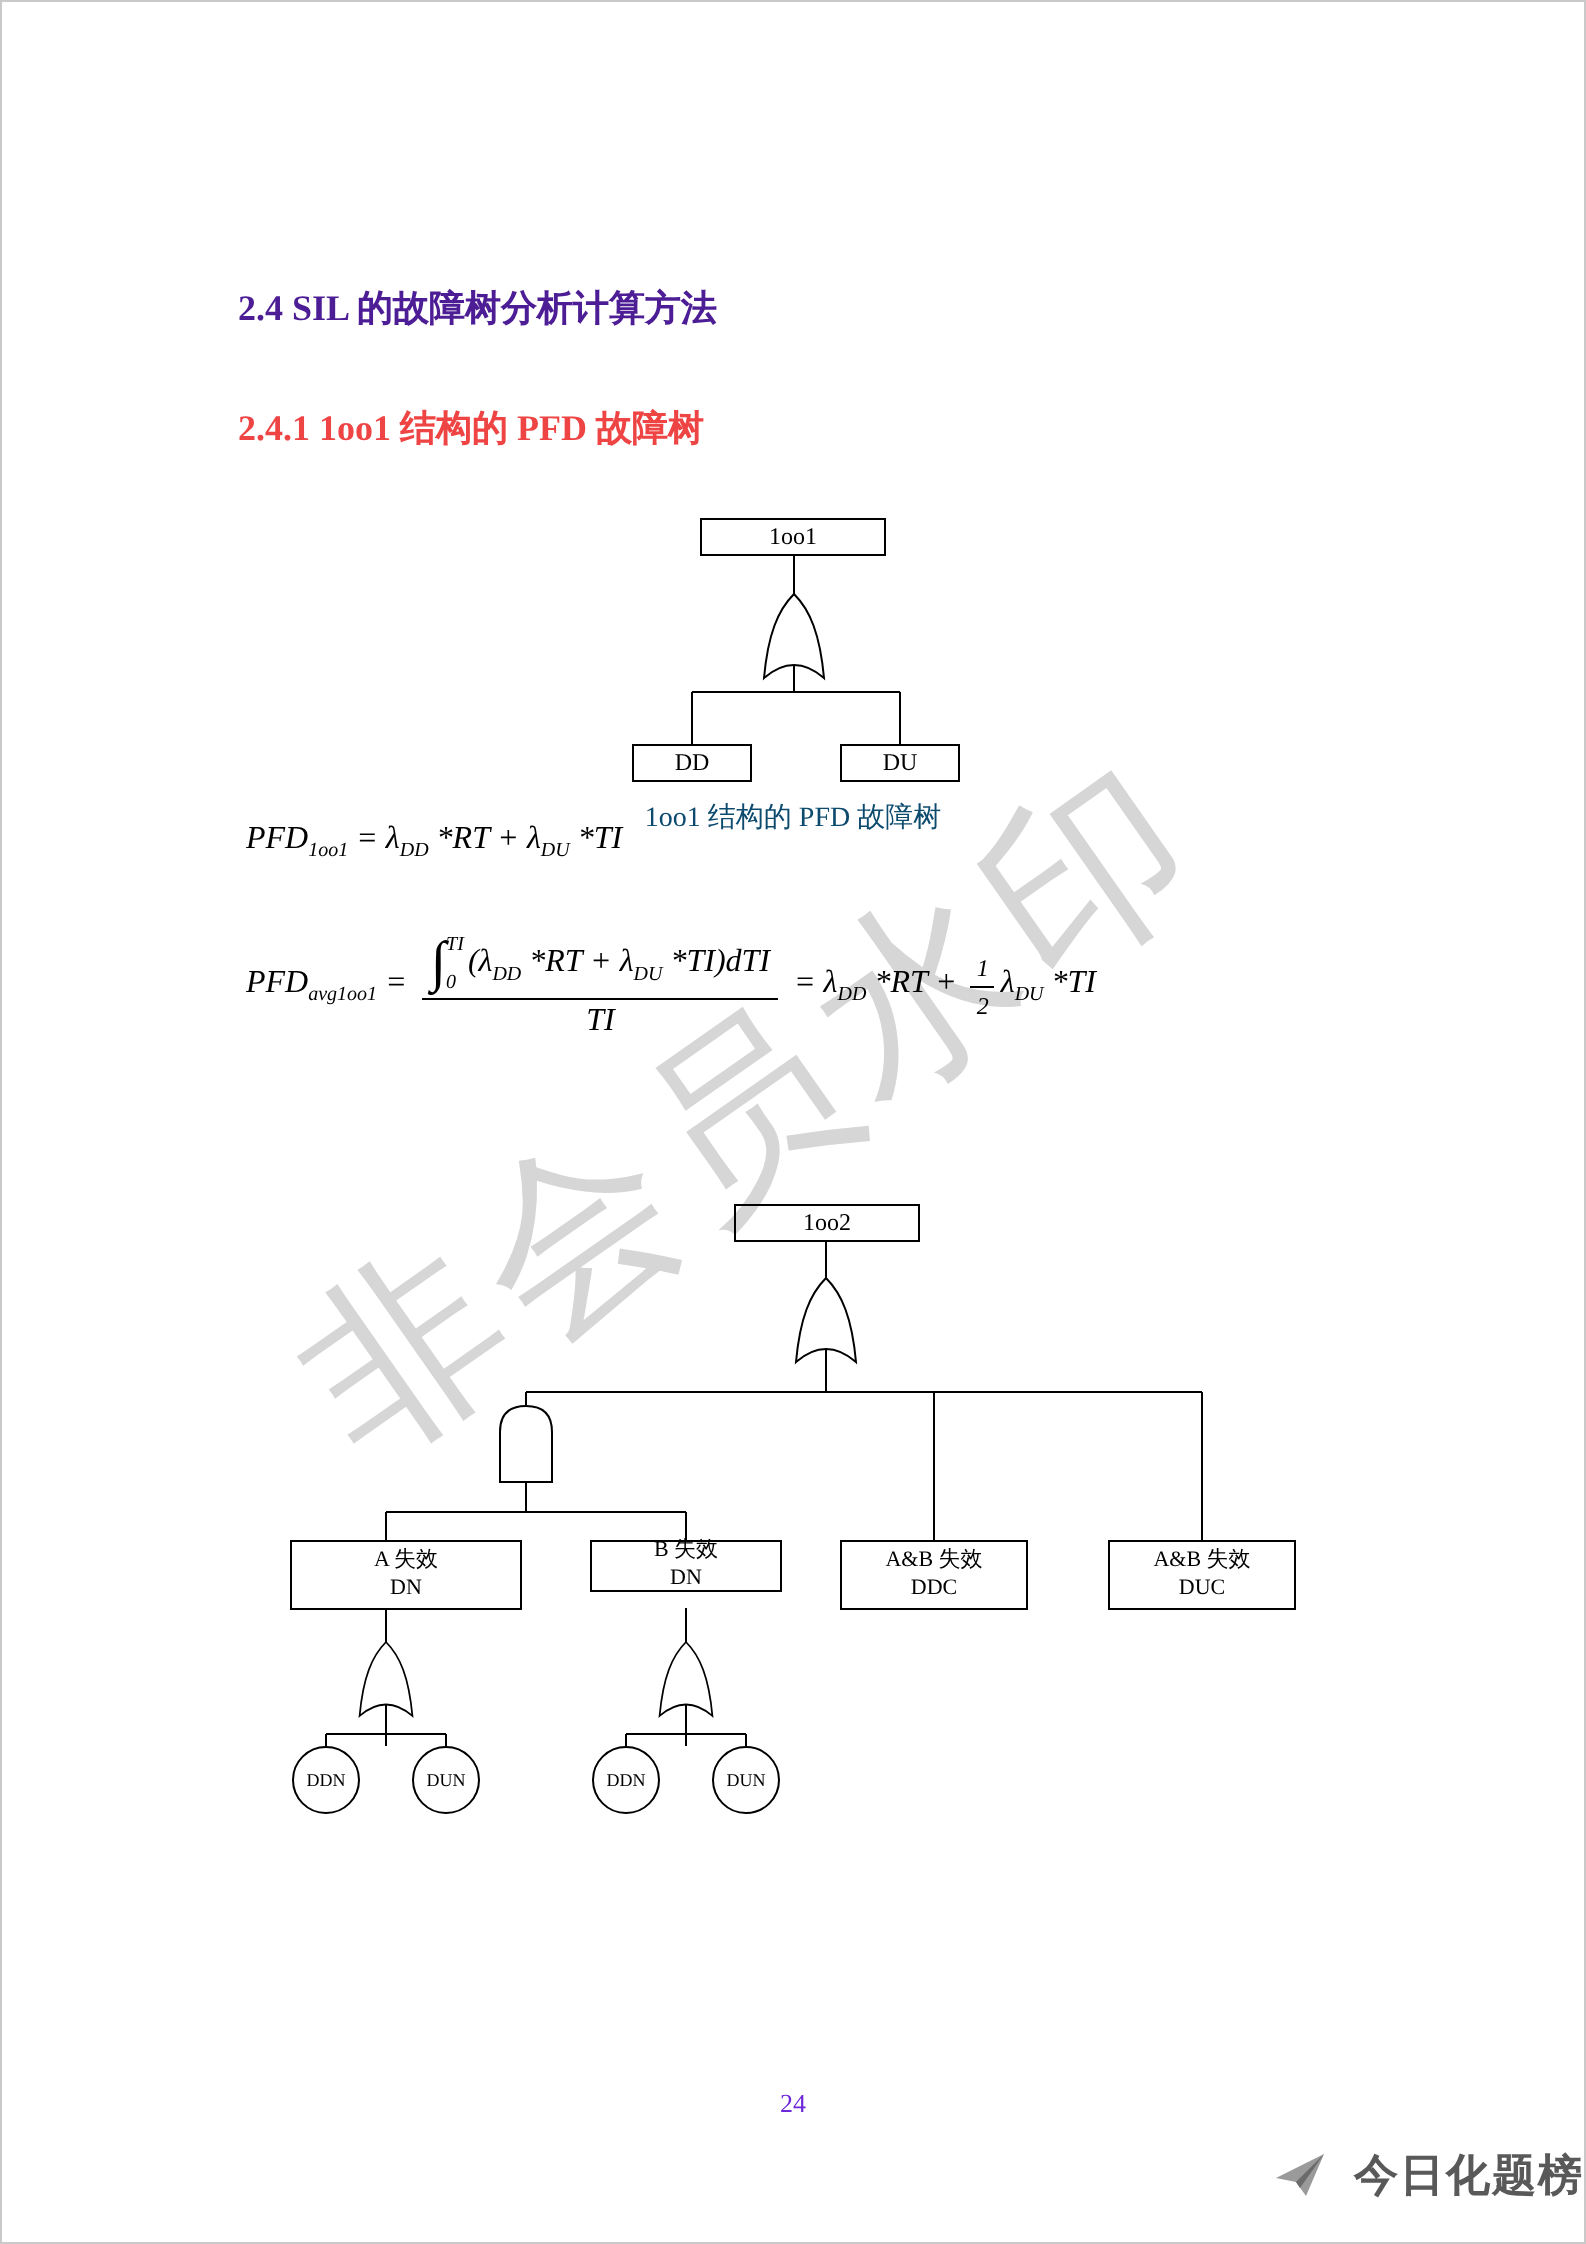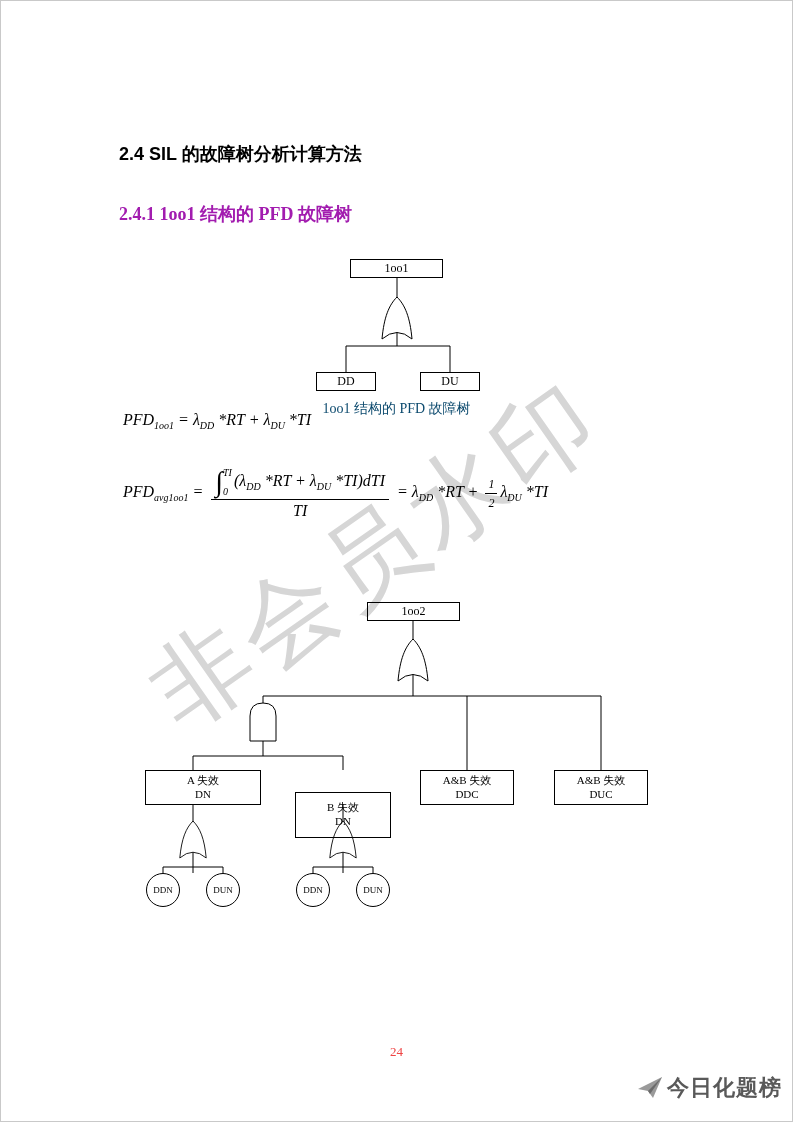--- a/index.html
+++ b/index.html
@@ -3,45 +3,45 @@
 <meta charset="utf-8">
 <style>
   *{margin:0;padding:0;box-sizing:border-box}
   html,body{background:#ffffff}
   body{font-family:"Liberation Serif",serif}
   .page{position:relative;width:793px;height:1122px;background:#fff;border:1px solid #c9c9c9;overflow:hidden;margin:0 auto}
   .watermark{position:absolute;left:375px;top:555px;transform:translate(-50%,-50%) rotate(-35deg);
     font-size:98px;color:#d6d6d6;font-family:"Liberation Serif",serif;white-space:nowrap;z-index:0;letter-spacing:6px}
   .overlay{position:absolute;left:0;top:0;z-index:1}
   .h1{position:absolute;left:118px;top:141px;font-size:18px;font-weight:bold;
-    font-family:Liberation Sans, sans-serif;z-index:2;color:#000000}
+    font-family:Liberation Serif, serif;z-index:2;color:#4c1d95}
   .h2{position:absolute;left:118px;font-size:18px;font-weight:bold;
-    font-family:"Liberation Serif",serif;z-index:2;color:#a21caf}
+    font-family:"Liberation Serif",serif;z-index:2;color:#ef4444}
   .ebox{position:absolute;border:1px solid #000;display:flex;flex-direction:column;align-items:center;justify-content:center;
     font-size:12px;line-height:1.25;z-index:2;font-family:"Liberation Serif",serif;color:#000;text-align:center}
   .ebox.two{font-size:11px}
   .circle{position:absolute;border:1px solid #000;border-radius:50%;width:34px;height:34px;
     display:flex;align-items:center;justify-content:center;font-size:9px;z-index:2;color:#000;background:#fff}
   .caption{position:absolute;left:0;width:100%;text-align:center;font-size:14px;z-index:2;color:#0c4a6e}
   .formula{position:absolute;font-size:16px;font-style:italic;z-index:2;color:#000;font-family:"Liberation Serif",serif}
   .formula span{white-space:pre}
   .formula sub{font-size:10px;font-style:italic}
   .formula sup{font-size:10px;font-style:italic}
   .frow{display:flex;align-items:center}
   .grp{display:inline-block;white-space:pre}
   .frac{display:inline-flex;flex-direction:column;align-items:center;margin:0 4px}
   .frac .num{border-bottom:1px solid #000;padding:0 4px 2px;white-space:pre}
   .frac .den{padding-top:2px;white-space:pre}
   .frac.small{font-size:12px;margin:0 3px}
   .frac.small .num{padding:0 3px 1px}
   .int{font-size:28px;font-style:normal;line-height:1;vertical-align:middle}
   .intlim{display:inline-flex;flex-direction:column;justify-content:space-between;height:30px;
     font-size:10px;vertical-align:middle;margin-right:2px}
-  .pagenum{position:absolute;left:0;width:100%;text-align:center;top:1043px;font-size:13px;z-index:2;color:#ef4444}
-  .brand{position:absolute;left:636px;top:1072px;display:flex;align-items:center;gap:4px;z-index:2}
+  .pagenum{position:absolute;left:0;width:100%;text-align:center;top:1043px;font-size:13px;z-index:2;color:#6d28d9}
+  .brand{position:absolute;left:636px;top:1072px;display:flex;align-items:center;gap:14px;z-index:2}
   .brand-text{font-size:22px;font-weight:bold;font-family:"Liberation Sans",sans-serif;color:#595959;letter-spacing:1px}
 </style>
 </head>
 <body>
 
 <div class="page">
 
   <div class="watermark">非会员水印</div>
 
   <svg class="overlay" width="793" height="1122" viewBox="0 0 793 1122">
@@ -88,21 +88,21 @@
     <span class="grp"><span>λ</span><sub>DU</sub><span> *TI</span></span>
   </div>
 
 
   <div class="ebox" style="left:366px;top:601px;width:93px;height:19px">1oo2</div>
 
   <div class="ebox two" style="left:144px;top:769px;width:116px;height:35px">
     <div>A 失效</div>
     <div>DN</div>
   </div>
-  <div class="ebox two" style="left:294px;top:791px;width:96px;height:46px">
+  <div class="ebox two" style="left:294px;top:769px;width:96px;height:26px">
     <div>B 失效</div>
     <div>DN</div>
   </div>
   <div class="ebox two" style="left:419px;top:769px;width:94px;height:35px">
     <div>A&amp;B 失效</div>
     <div>DDC</div>
   </div>
   <div class="ebox two" style="left:553px;top:769px;width:94px;height:35px">
     <div>A&amp;B 失效</div>
     <div>DUC</div>

